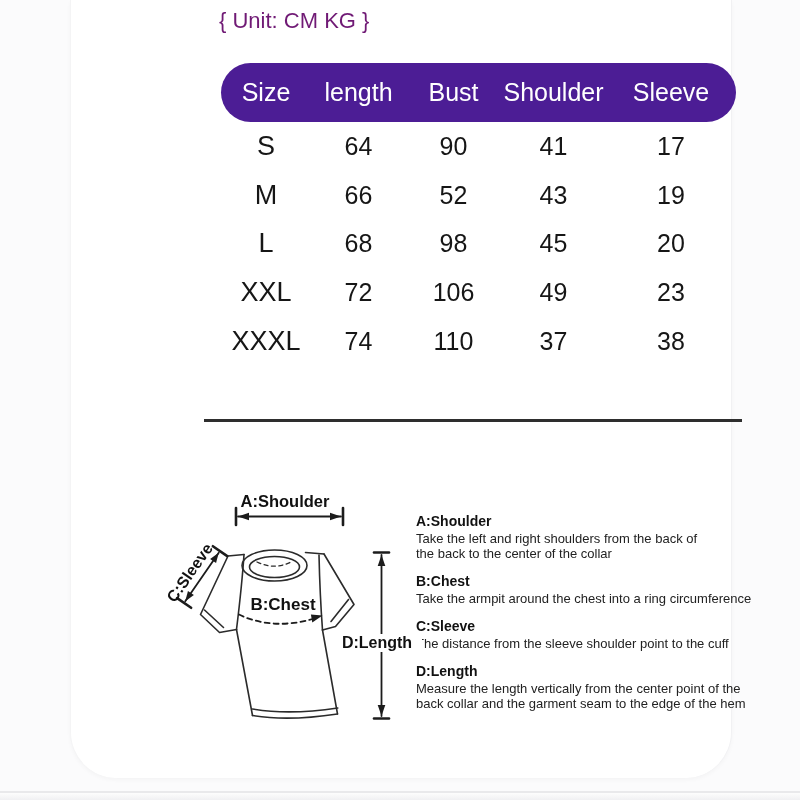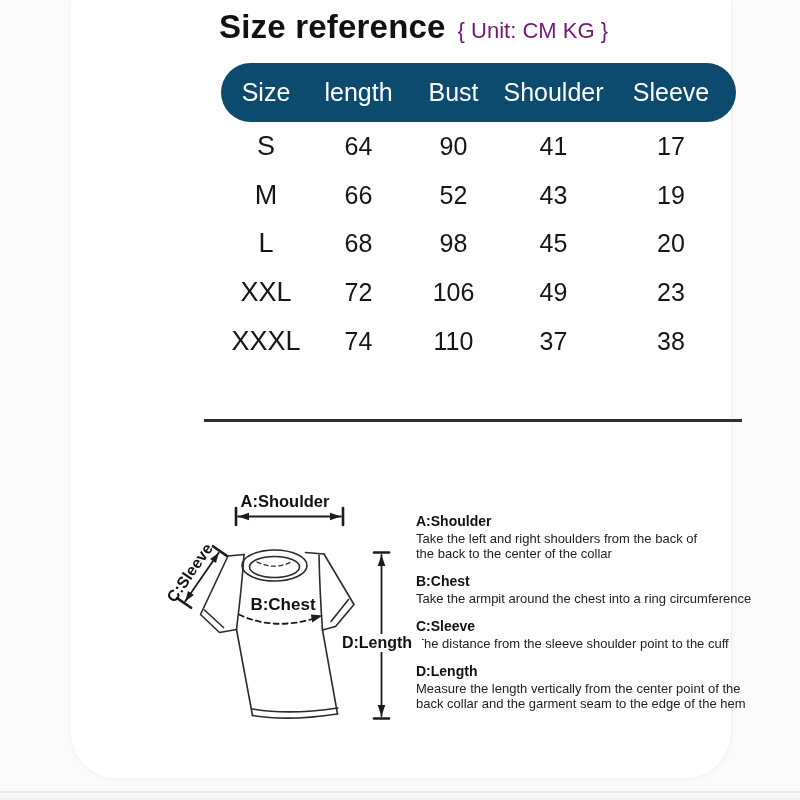--- a/index.html
+++ b/index.html
@@ -12,21 +12,21 @@
   .bottom-fade{position:absolute;left:0;top:793px;width:800px;height:7px;
     background:linear-gradient(180deg,#fdfdfd,#f0f0f2);}
 
   
   .title-row{position:absolute;left:148px;top:8px;display:flex;align-items:baseline;gap:12px;white-space:nowrap;}
   .title-row h1{margin:0;font-size:33px;font-weight:700;color:#111;letter-spacing:0.2px;}
   .unit{font-size:22px;font-weight:400;color:#701a75;}
 
   
   .grid5{display:grid;grid-template-columns:90px 95px 95px 105px 130px;align-items:center;justify-items:center;}
-  .pill{position:absolute;left:150px;top:63px;width:515px;height:59px;background:#0c4a6e;
+  .pill{position:absolute;left:150px;top:63px;width:515px;height:59px;background:#4c1d95;
     border-radius:30px;color:#fff;font-size:25px;}
   .rows{position:absolute;left:150px;top:122px;width:515px;}
   .row{height:48.8px;}
   .cell{font-size:25px;color:#161616;}
   .cell.size{font-size:27px;}
   .rule{position:absolute;left:133px;top:419px;width:538px;height:2.5px;background:#2e2e2e;}
 
   
   .tips{position:absolute;left:100px;top:431px;width:600px;text-align:center;
     font-size:15px;line-height:18.5px;color:#2b2b2b;white-space:pre-line;}
@@ -51,21 +51,20 @@
   .tick{stroke:#1c1c1c;stroke-width:2.6;fill:none;stroke-linecap:round;}
   .ah{fill:#1c1c1c;stroke:none;}
 </style>
 </head>
 <body>
 
 <div class="page">
   <div class="card">
 
     <div class="title-row">
-      <h1>Size reference</h1>
       <span class="unit">{ Unit: CM KG }</span>
     </div>
 
     <div class="pill grid5">
       <span>Size</span>
       <span>length</span>
       <span>Bust</span>
       <span>Shoulder</span>
       <span>Sleeve</span>
     </div>

